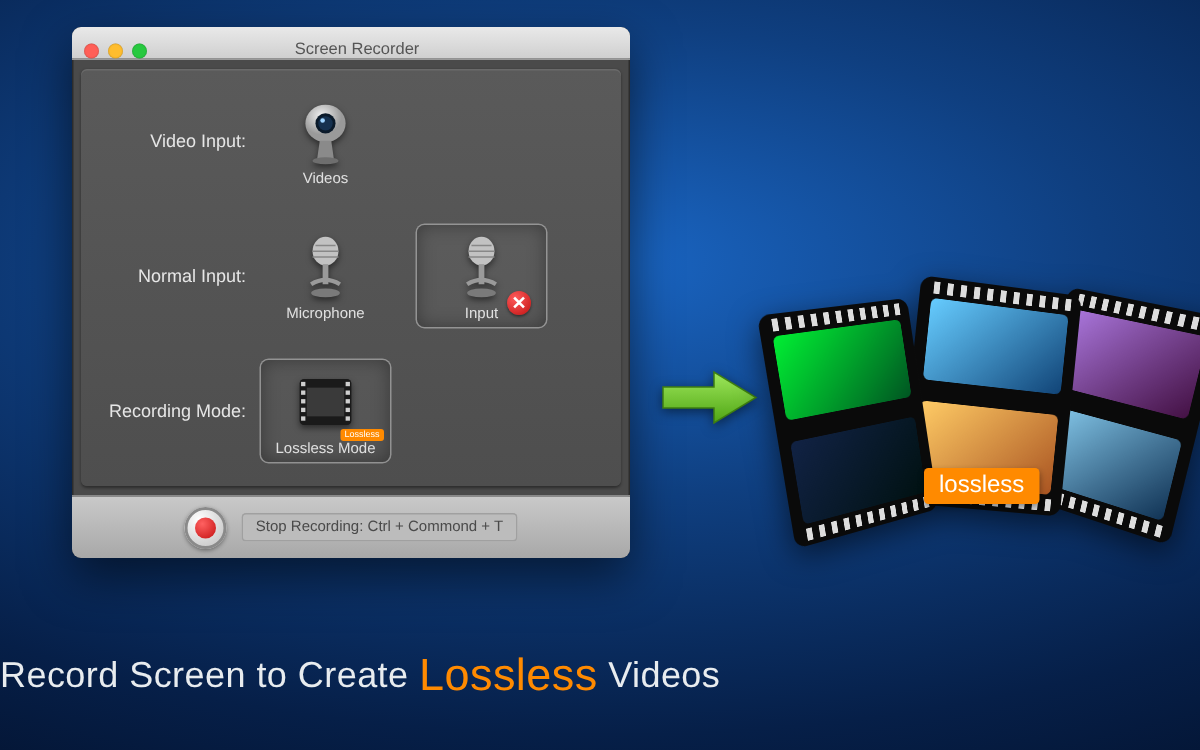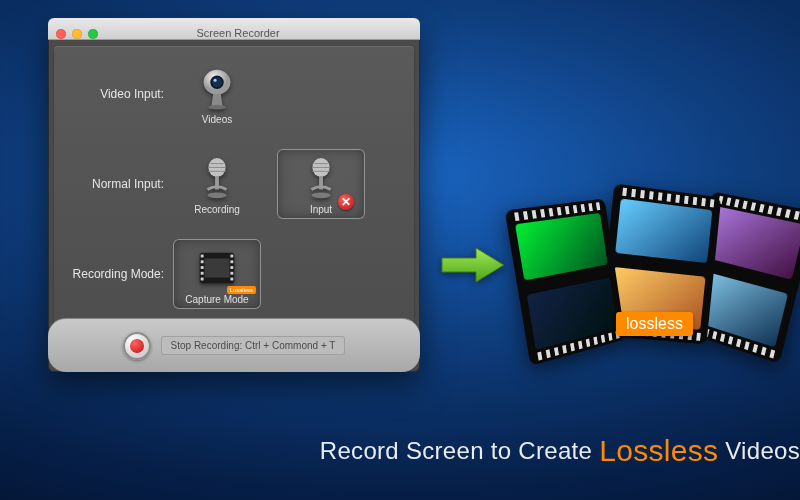--- a/index.html
+++ b/index.html
@@ -64,26 +64,25 @@
   }
   .ico {
     height: 48px;
     display:flex; align-items:center; justify-content:center;
     filter: drop-shadow(0 2px 2px rgba(0,0,0,.5));
   }
   .opt-label { font-size:10px; color:#e0e0e0; margin-top:2px; }
 
   
   .bottombar {
-    position:absolute; left:0; right:0; bottom:0; height:54px;
+    position:absolute; left:0; right:0; bottom:0; height:42px;
     background: linear-gradient(#c9c9c9,#a8a8a8);
     display:flex; align-items:center; justify-content:center;
     gap:10px;
     border-top:1px solid #888;
-    border-radius:18px;
   }
   .recbtn {
     width:28px;height:28px;border-radius:50%;
     background: radial-gradient(circle at 35% 30%, #fff, #d7d7d7 55%, #bbb);
     display:flex;align-items:center;justify-content:center;
     box-shadow: 0 1px 3px rgba(0,0,0,.4), inset 0 0 0 2px #8a8a8a;
   }
   .recbtn .inner{width:14px;height:14px;border-radius:50%;background:radial-gradient(circle at 35% 30%, #ff6161, #c41111);}
   .hint {
     font-size:10px; color:#4a4a4a;
@@ -145,21 +144,21 @@
     font-weight:500;
     box-shadow:0 2px 4px rgba(0,0,0,.4);
     z-index: 5;
   }
 
   
   .tagline {
     position:absolute;
     left:0; right:0;
     bottom:32px;
-    text-align:right;
+    text-align:left;
     font-size:24px;
     color:#e8ecef;
     font-weight:300;
     letter-spacing:.3px;
     margin-top:35px;
   }
   .tagline .hl { color:#ff8a00; font-size:30px; font-weight:400; vertical-align:-2px; }
 
   
   .ico svg { width:46px; height:46px; }
@@ -222,21 +221,21 @@
         <div class="opt">
           <div class="ico">
             <svg viewBox="0 0 48 48">
               <ellipse cx="24" cy="13" rx="9" ry="10" fill="#c2c2c2"></ellipse>
               <path d="M15 13 h18 M15 17 h18 M17 9 h14" stroke="#888" stroke-width="1"></path>
               <rect x="22" y="22" width="4" height="14" fill="#9a9a9a"></rect>
               <path d="M14 36 Q24 30 34 36" stroke="#9a9a9a" stroke-width="3" fill="none"></path>
               <ellipse cx="24" cy="42" rx="10" ry="3" fill="#7a7a7a"></ellipse>
               </svg>
           </div>
-          <div class="opt-label">Recording</div>
+          <div class="opt-label">Microphone</div>
         </div>
         <div class="opt selected" style="position:relative">
           <div class="ico">
             <svg viewBox="0 0 48 48">
               <ellipse cx="24" cy="13" rx="9" ry="10" fill="#c2c2c2"></ellipse>
               <path d="M15 13 h18 M15 17 h18 M17 9 h14" stroke="#888" stroke-width="1"></path>
               <rect x="22" y="22" width="4" height="14" fill="#9a9a9a"></rect>
               <path d="M14 36 Q24 30 34 36" stroke="#9a9a9a" stroke-width="3" fill="none"></path>
               <ellipse cx="24" cy="42" rx="10" ry="3" fill="#7a7a7a"></ellipse>
               </svg>
@@ -263,21 +262,21 @@
                   <rect x="7" y="34" width="3" height="3"></rect>
                   <rect x="38" y="10" width="3" height="3"></rect>
                   <rect x="38" y="16" width="3" height="3"></rect>
                   <rect x="38" y="22" width="3" height="3"></rect>
                   <rect x="38" y="28" width="3" height="3"></rect>
                   <rect x="38" y="34" width="3" height="3"></rect>
                 </g>
               </svg>
           </div>
           <div class="lossless-tag">Lossless</div>
-          <div class="opt-label">Capture Mode</div>
+          <div class="opt-label">Lossless Mode</div>
         </div>
       </div>
     </div>
   </div>
 
   <div class="bottombar">
     <div class="recbtn">
         <div class="inner"></div>
       </div>
     <div class="hint">Stop Recording: Ctrl + Commond + T</div>

